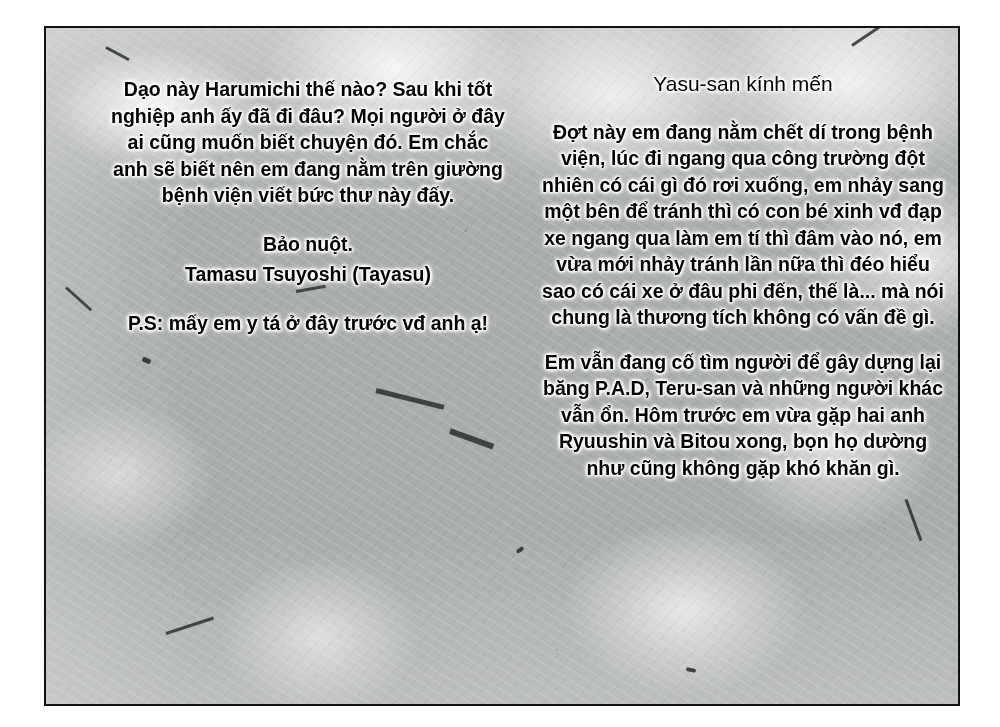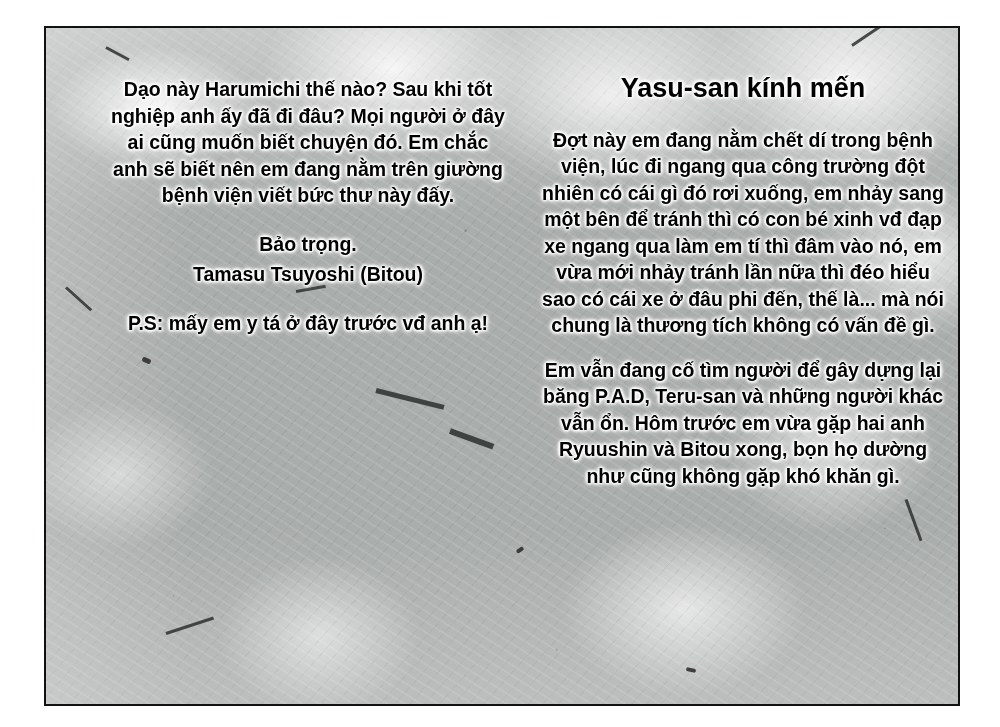--- a/index.html
+++ b/index.html
@@ -101,22 +101,22 @@
   }
   #right-letter {
     left: 492px;
     top: 42px;
     width: 410px;
     font-size: 19.5px;
   }
   .para { margin: 0 0 18px 0; }
   .para:last-child { margin-bottom: 0; }
   .salutation {
-    font-size: 27px;
-    font-weight: 700;
+    font-size: 21px;
+    font-weight: 400;
     margin: 0 0 20px 0;
   }
   .ps { margin-top: 22px; }
   .sign { margin-top: 22px; }
 </style>
 </head>
 <body>
 
 <div id="page">
 
@@ -133,22 +133,22 @@
     <div class="branch" style="left:20px;  top:258px; width:34px; height:3px; transform: rotate(42deg);"></div>
     <div class="branch" style="left:806px; top:16px;  width:40px; height:3px; transform: rotate(-34deg);"></div>
     <div class="branch" style="left:860px; top:470px; width:44px; height:3px; transform: rotate(70deg);"></div>
     <div class="branch" style="left:120px; top:604px; width:50px; height:3px; transform: rotate(-18deg);"></div>
     <div class="petal" style="left:96px;  top:330px; width:9px;  height:5px; transform: rotate(25deg);"></div>
     <div class="petal" style="left:470px; top:520px; width:8px;  height:4px; transform: rotate(-35deg);"></div>
     <div class="petal" style="left:640px; top:640px; width:10px; height:4px; transform: rotate(12deg);"></div>
 
     <div class="col" id="left-letter">
       <p class="para">Dạo này Harumichi thế nào? Sau khi tốt nghiệp anh ấy đã đi đâu? Mọi người ở đây ai cũng muốn biết chuyện đó. Em chắc anh sẽ biết nên em đang nằm trên giường bệnh viện viết bức thư này đấy.</p>
-      <p class="para sign">Bảo trọng.</p>
-      <p class="para" style="margin-top:-14px;">Tamasu Tsuyoshi (Bitou)</p>
+      <p class="para sign">Bảo nuột.</p>
+      <p class="para" style="margin-top:-14px;">Tamasu Tsuyoshi (Tayasu)</p>
       <p class="para ps">P.S: mấy em y tá ở đây trước vđ anh ạ!</p>
     </div>
 
     <div class="col" id="right-letter">
       <p class="salutation">Yasu-san kính mến</p>
       <p class="para">Đợt này em đang nằm chết dí trong bệnh viện, lúc đi ngang qua công trường đột nhiên có cái gì đó rơi xuống, em nhảy sang một bên để tránh thì có con bé xinh vđ đạp xe ngang qua làm em tí thì đâm vào nó, em vừa mới nhảy tránh lần nữa thì đéo hiểu sao có cái xe ở đâu phi đến, thế là... mà nói chung là thương tích không có vấn đề gì.</p>
       <p class="para">Em vẫn đang cố tìm người để gây dựng lại băng P.A.D, Teru-san và những người khác vẫn ổn. Hôm trước em vừa gặp hai anh Ryuushin và Bitou xong, bọn họ dường như cũng không gặp khó khăn gì.</p>
     </div>
   </div>
 

